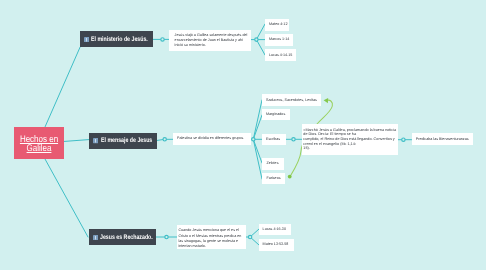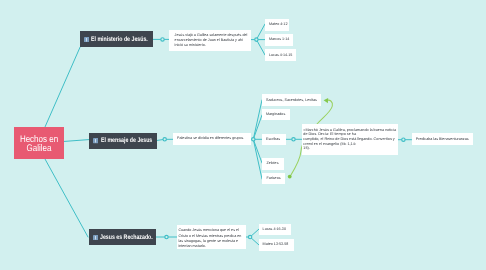--- a/index.html
+++ b/index.html
@@ -7,21 +7,21 @@
   #stage{will-change:transform;}
   html,body{margin:0;padding:0;}
   body{width:486px;height:270px;overflow:hidden;background:#d2f0ef;
        font-family:"Liberation Sans",sans-serif;
        -webkit-font-smoothing:antialiased;text-rendering:geometricPrecision;}
   #stage{position:relative;width:486px;height:270px;}
   svg.links{position:absolute;left:0;top:0;width:486px;height:270px;}
   .node{position:absolute;box-sizing:border-box;}
   .root{background:#e85a72;color:#ffffff;display:flex;align-items:center;justify-content:center;
         text-align:center;line-height:9.6px;padding-top:2.5px;
-        left:13.5px;top:127px;width:50px;height:32px;}
+        left:13.5px;top:127px;width:50px;height:32px;text-decoration:underline;}
   .root .lbl{font-size:9.5px;display:inline-block;transform:scaleX(.84);}
   .dark{background:#3e454e;color:#ffffff;display:flex;align-items:center;white-space:nowrap;
         font-weight:bold;padding-left:4.2px;height:16px;}
   .dark .lbl{font-size:6.6px;display:inline-block;transform:scaleX(.795);transform-origin:left center;}
   .dark .ic{width:5.3px;height:5.3px;margin-right:2.3px;flex:none;display:block;}
   .wbox{background:#ffffff;color:#31363c;font-size:3.7px;line-height:5.1px;white-space:nowrap;
         display:flex;align-items:center;padding:0 4px;box-sizing:border-box;}
   .wbox.multi{display:block;padding:3.2px 1px 0 1.6px;white-space:normal;overflow:visible;}
   .wbox.multi.nw > div{white-space:nowrap;}
 </style>

